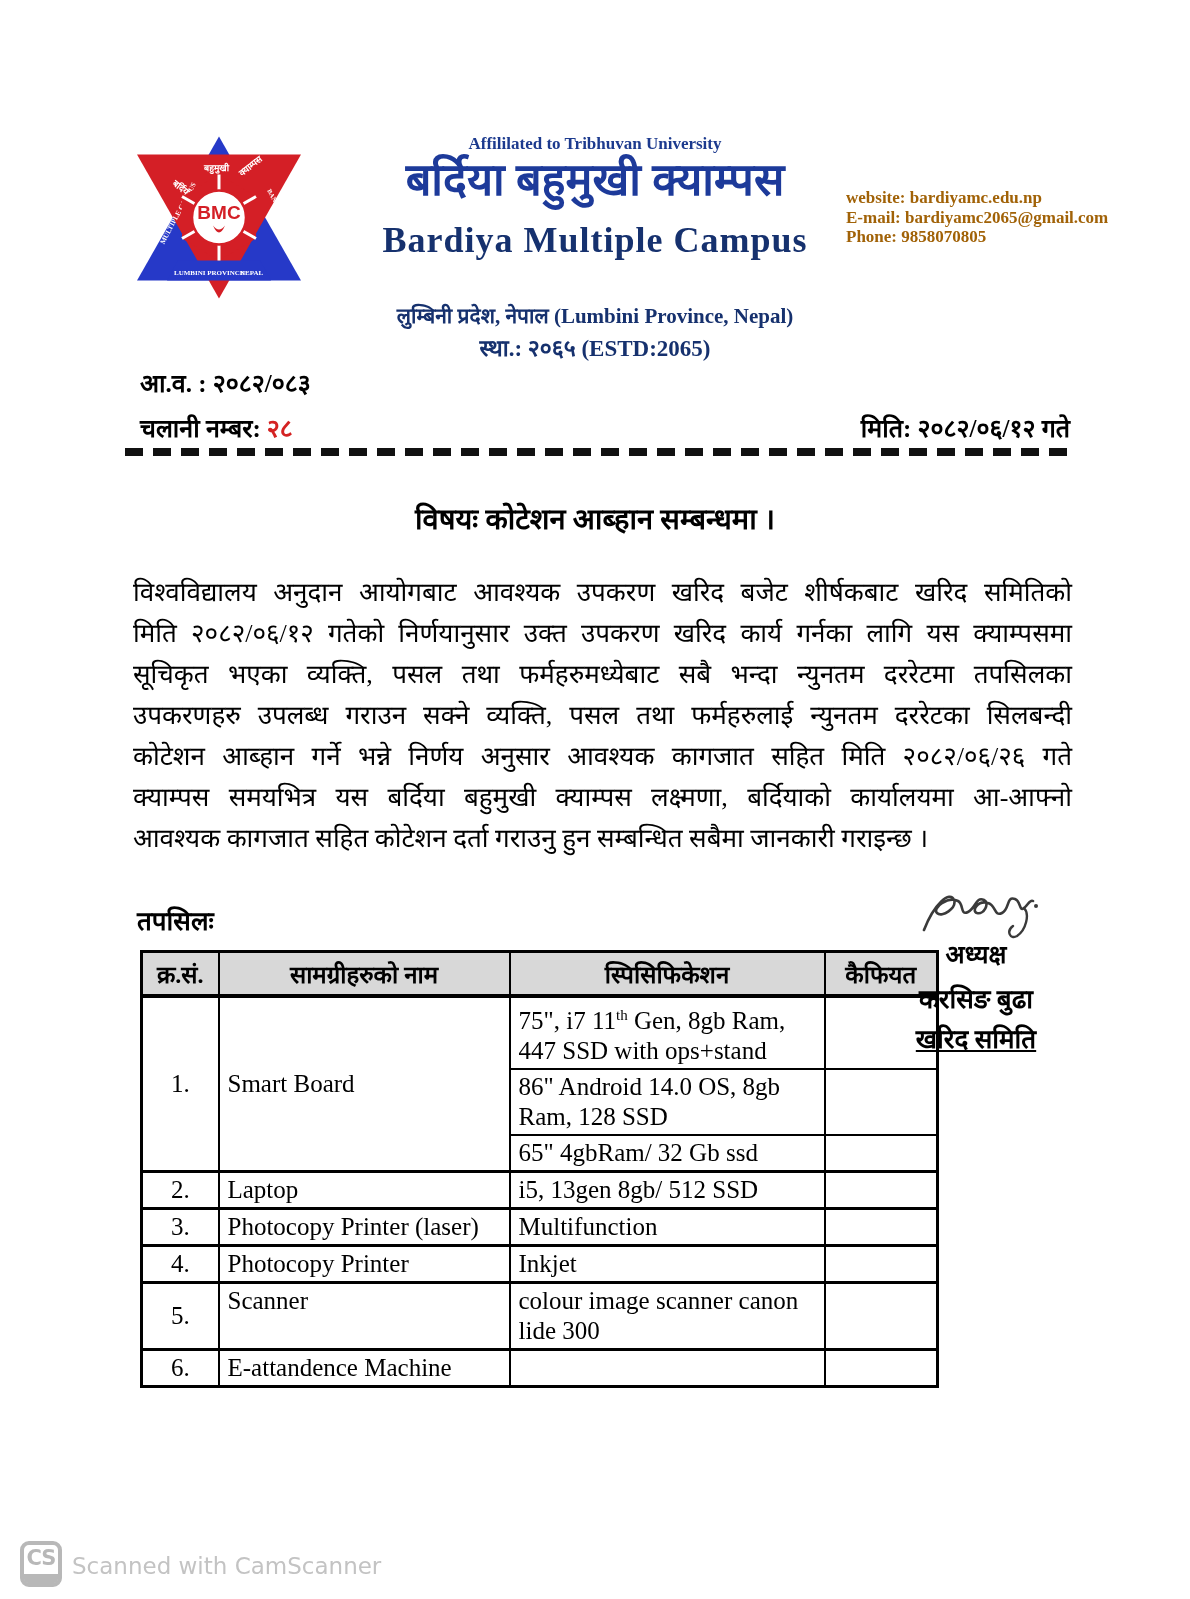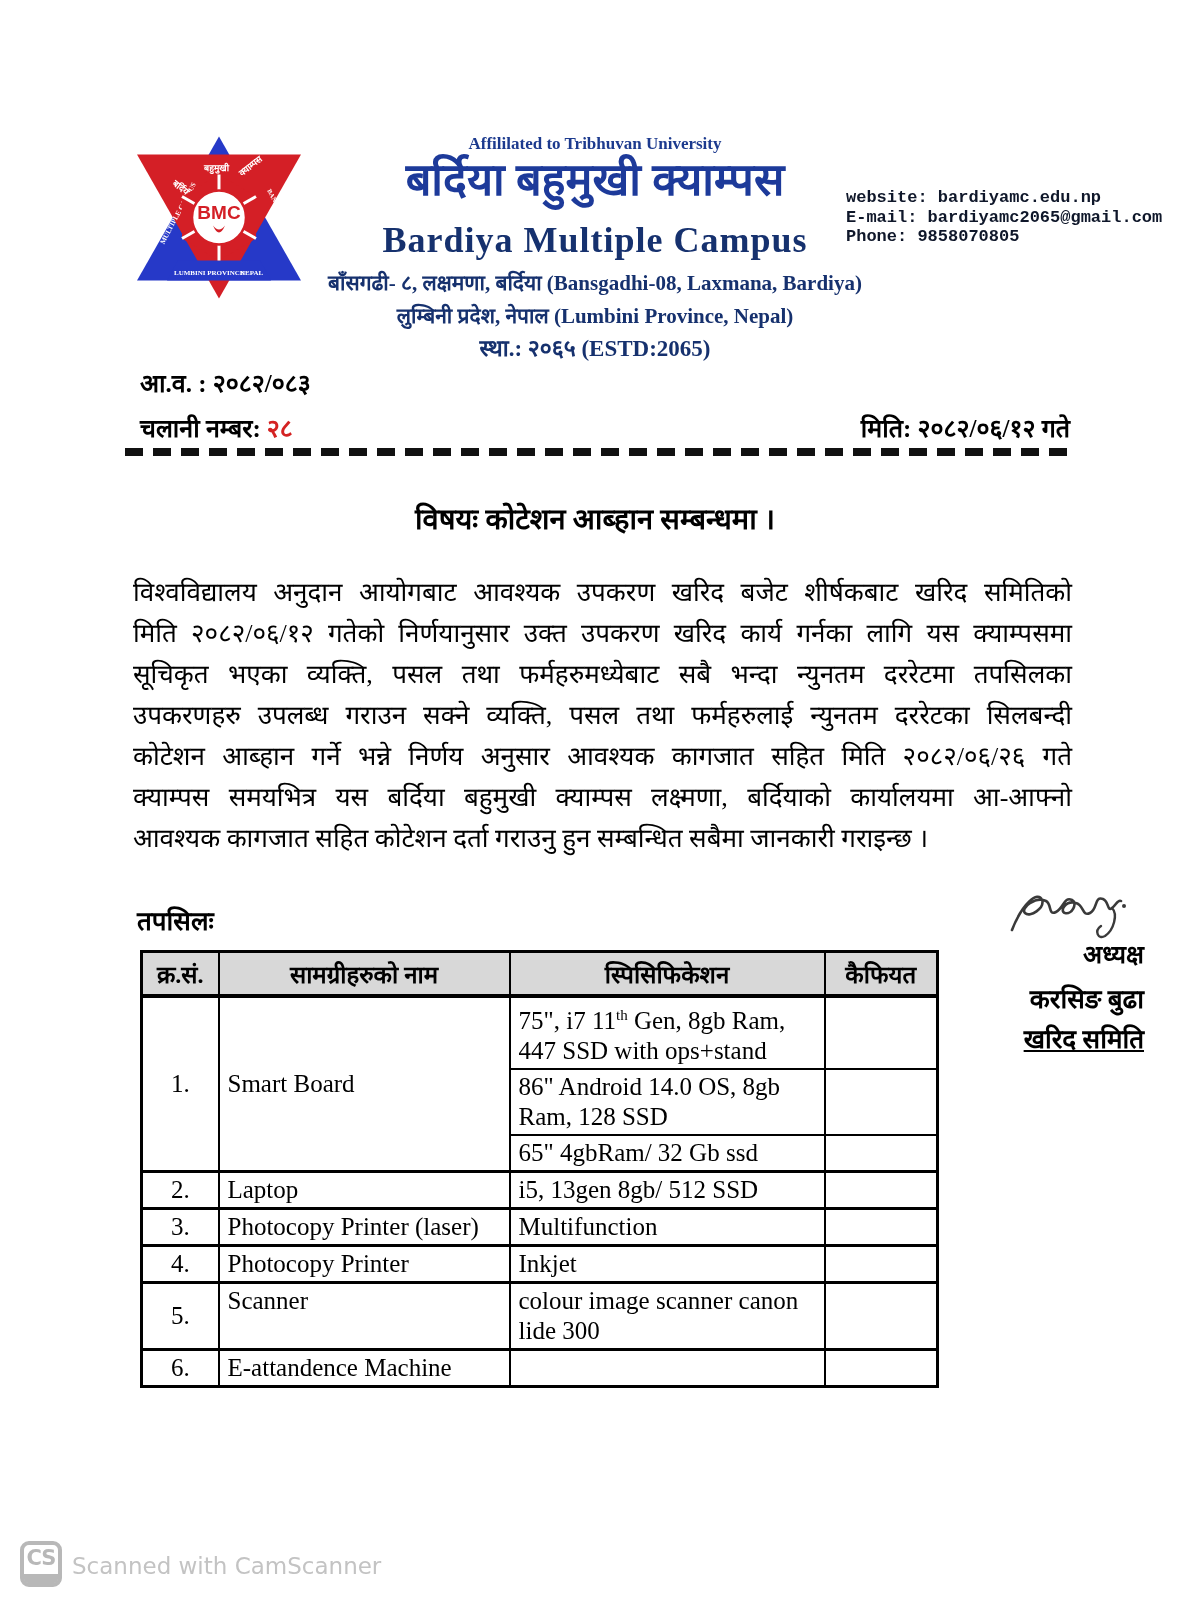--- a/index.html
+++ b/index.html
@@ -21,21 +21,21 @@
     font-size:45px; font-weight:bold; color:#1d3a9a; line-height:60px; }
   .title-en { position:absolute; top:219px; left:0; right:0; text-align:center;
     font-size:36px; font-weight:bold; color:#16316e; letter-spacing:1px; }
   .addr1 { position:absolute; top:268px; left:0; right:0; text-align:center;
     font-size:21px; font-weight:bold; color:#16316e; }
   .addr2 { position:absolute; top:301px; left:0; right:0; text-align:center;
     font-size:21px; font-weight:bold; color:#16316e; }
   .estd { position:absolute; top:331px; left:0; right:0; text-align:center;
     font-size:23px; font-weight:bold; color:#16316e; }
   .contact { position:absolute; left:846px; top:188px; font-size:17px; font-weight:bold;
-    color:#0f172a; line-height:19.5px; white-space:nowrap;font-family:Liberation Mono, monospace; }
+    color:#a16207; line-height:19.5px; white-space:nowrap; }
   
   .fy { position:absolute; left:140px; top:365px; font-size:25px; font-weight:bold; }
   .dispatch { position:absolute; left:140px; top:410px; font-size:25px; font-weight:bold; }
   .dispatch .num { color:#d42222; padding-left:6px; }
   .date-line { position:absolute; right:120px; top:410px; font-size:25px; font-weight:bold; }
   .dashes { position:absolute; left:125px; right:122px; top:448px; height:8px;
     background:repeating-linear-gradient(90deg,#111 0 18px,transparent 18px 28px); }
   
   .subject { position:absolute; top:498px; left:0; right:0; text-align:center;
     font-size:29px; font-weight:bold; }
@@ -50,21 +50,21 @@
   .items-table col.c3 { width:315px; } .items-table col.c4 { width:113px; }
   .items-table th { background:#d8d8d8; border:2px solid #000; border-bottom:4px solid #000;
     font-size:24px; font-weight:bold; height:44px; }
   .items-table td { border:2px solid #000; font-size:25px; line-height:30px;
     padding:2px 8px; vertical-align:middle; }
   .items-table td.sn { text-align:center; }
   .items-table tr.major td { border-top:3px solid #000; }
   .items-table sup { font-size:15px; }
   .r-tall td { height:64px; } .r-short td { height:33px; }
   
-  .sig-block { position:absolute; left:984px; top:884px; width:160px; text-align:right; }
+  .sig-block { position:absolute; left:896px; top:884px; width:160px; text-align:center; }
   .sig-svg { display:block; margin:0 auto -6px 24px; }
   .sig-role { font-size:25px; font-weight:bold; line-height:30px; }
   .sig-name { font-size:26px; font-weight:bold; margin-top:14px; line-height:32px; }
   .sig-comm { font-size:26px; font-weight:bold; margin-top:8px; line-height:32px;text-decoration:underline; }
   
   .cs-box { position:absolute; left:20px; top:1541px; width:42px; height:46px;
     border:4px solid #b8b8b8; border-radius:9px; background:#fff; }
   .cs-box .cs-letters { display:block; text-align:center; margin-top:1px;
     font-family:"DejaVu Sans",sans-serif; font-size:21px; font-weight:bold;
     color:#b8b8b8; letter-spacing:-1px; }
@@ -96,21 +96,20 @@
         <line x1="122" y1="64" x2="48" y2="106"></line>
     </g>
     <circle cx="85" cy="85" r="27" fill="#fff" stroke="#d41f26" stroke-width="2.5"></circle>
     <text x="85" y="86" font-size="19" font-weight="bold" fill="#d41f26" text-anchor="middle" font-family="Liberation Sans, sans-serif">BMC</text>
     <path d="M79,93 q6,8 12,0 q-3,7 -6,7 q-3,0 -6,-7" fill="#d41f26"></path>
   </svg>
 
   <div class="affiliation">Affililated to Tribhuvan University</div>
   <div class="title-np">बर्दिया बहुमुखी क्याम्पस</div>
   <div class="title-en">Bardiya Multiple Campus</div>
-  <div class="addr1">बाँसगढी- ८, लक्षमणा, बर्दिया (Bansgadhi-08, Laxmana, Bardiya)</div>
   <div class="addr2">लुम्बिनी प्रदेश, नेपाल (Lumbini Province, Nepal)</div>
   <div class="estd">स्था.: २०६५ (ESTD:2065)</div>
 
   <div class="contact">
     <div>website: bardiyamc.edu.np</div>
     <div>E-mail: bardiyamc2065@gmail.com</div>
     <div>Phone: 9858070805</div>
   </div>
 
   <div class="fy">आ.व. : २०८२/०८३</div>

